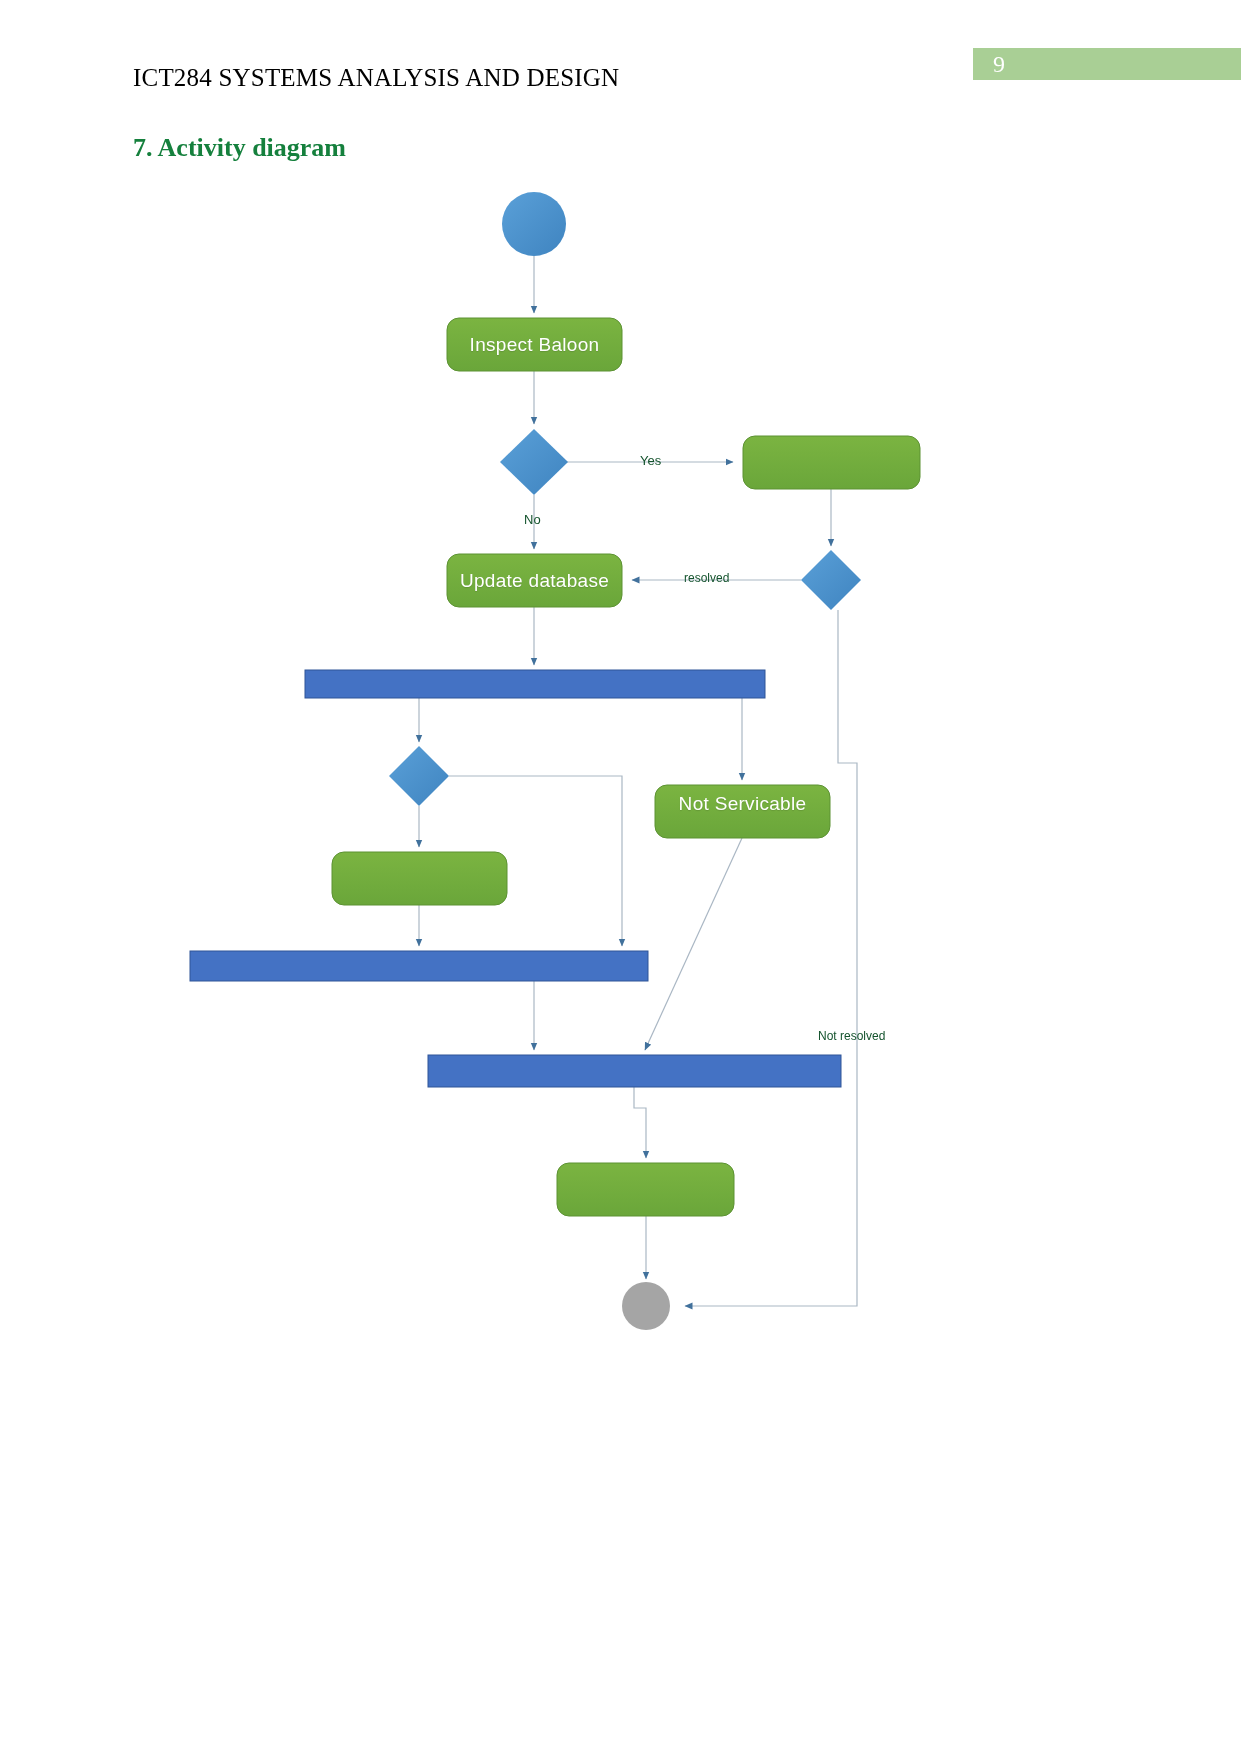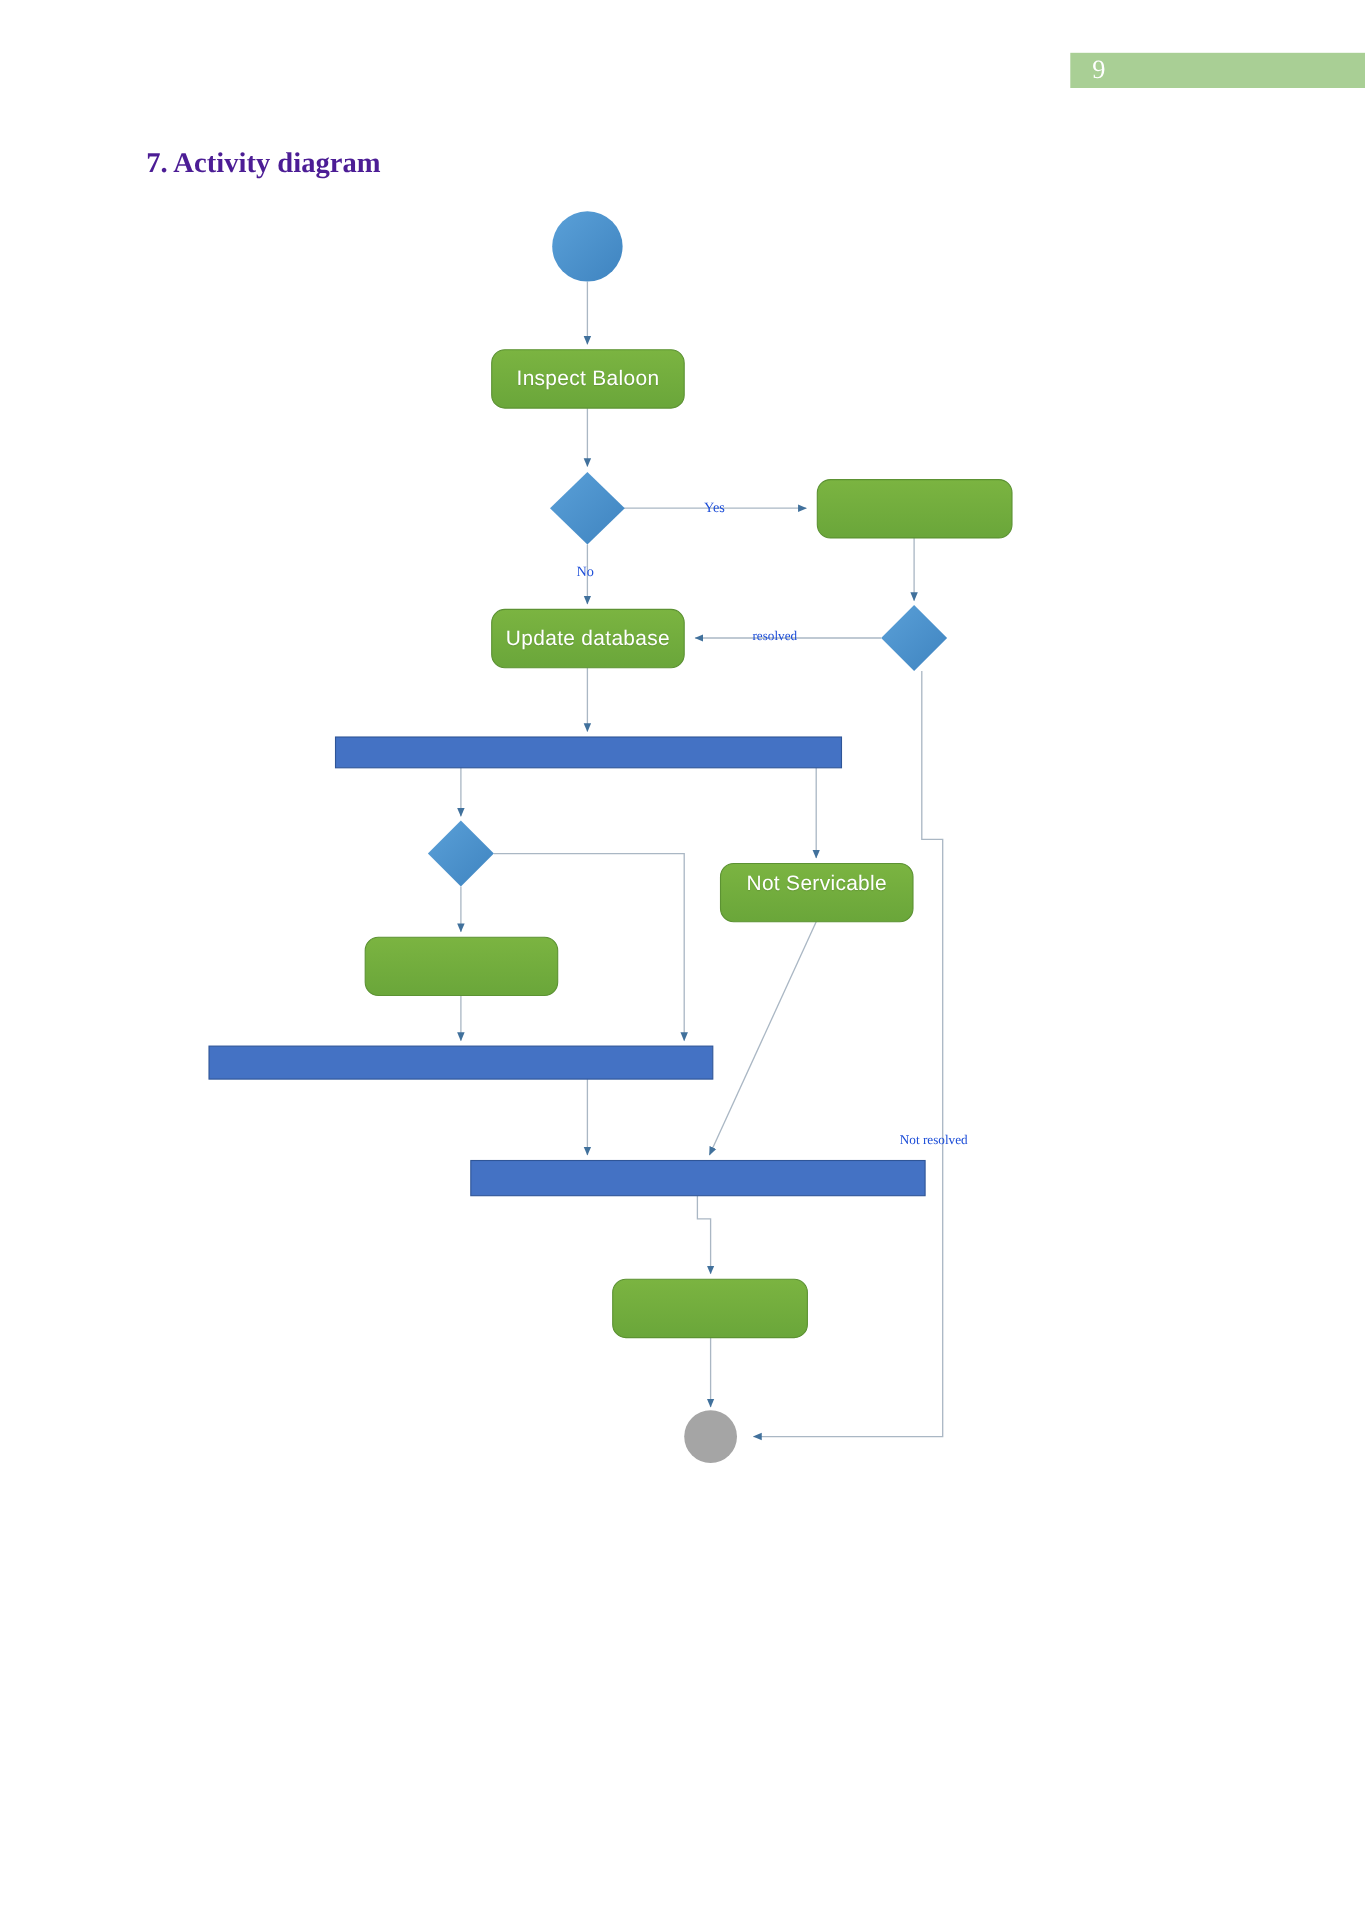--- a/index.html
+++ b/index.html
@@ -51,21 +51,21 @@
     box-sizing: border-box;
   }
 
   #section-title {
     position: absolute;
     left: 133px;
     top: 133px;
     font-family: "Liberation Serif", serif;
     font-weight: bold;
     font-size: 26px;
-    color: #4c1d95;
+    color: #15803d;
     white-space: nowrap;
   }
 
   
   #diagram {
     position: absolute;
     left: 0;
     top: 175px;
     width: 1241px;
     height: 1200px;
@@ -80,34 +80,35 @@
     color: #ffffff;
     font-family: "Liberation Sans", sans-serif;
     font-size: 19px;
     letter-spacing: 0.3px;
     pointer-events: none;
     text-shadow: 0 1px 1px rgba(0,0,0,0.12);
   }
 
   .edge-label {
     position: absolute;
-    color: #1d4ed8;
-    font-family: Liberation Serif, serif;
+    color: #14532d;
+    font-family: Liberation Sans, sans-serif;
     font-size: 13px;
     white-space: nowrap;
   }
   .edge-label.small {
     font-size: 12px;
   }
 </style>
 </head>
 <body>
 
 <div id="page">
 
+  <div id="doc-header">ICT284 SYSTEMS ANALYSIS AND DESIGN</div>
 
   <div id="page-number-badge">9</div>
 
   <div id="section-title">7. Activity diagram</div>
 
   <div id="diagram">
 
     <svg width="1241" height="1200" viewBox="0 0 1241 1200">
       <defs>
         <marker id="arrow" markerWidth="10" markerHeight="10" refX="7.5" refY="4" orient="auto" markerUnits="userSpaceOnUse">

